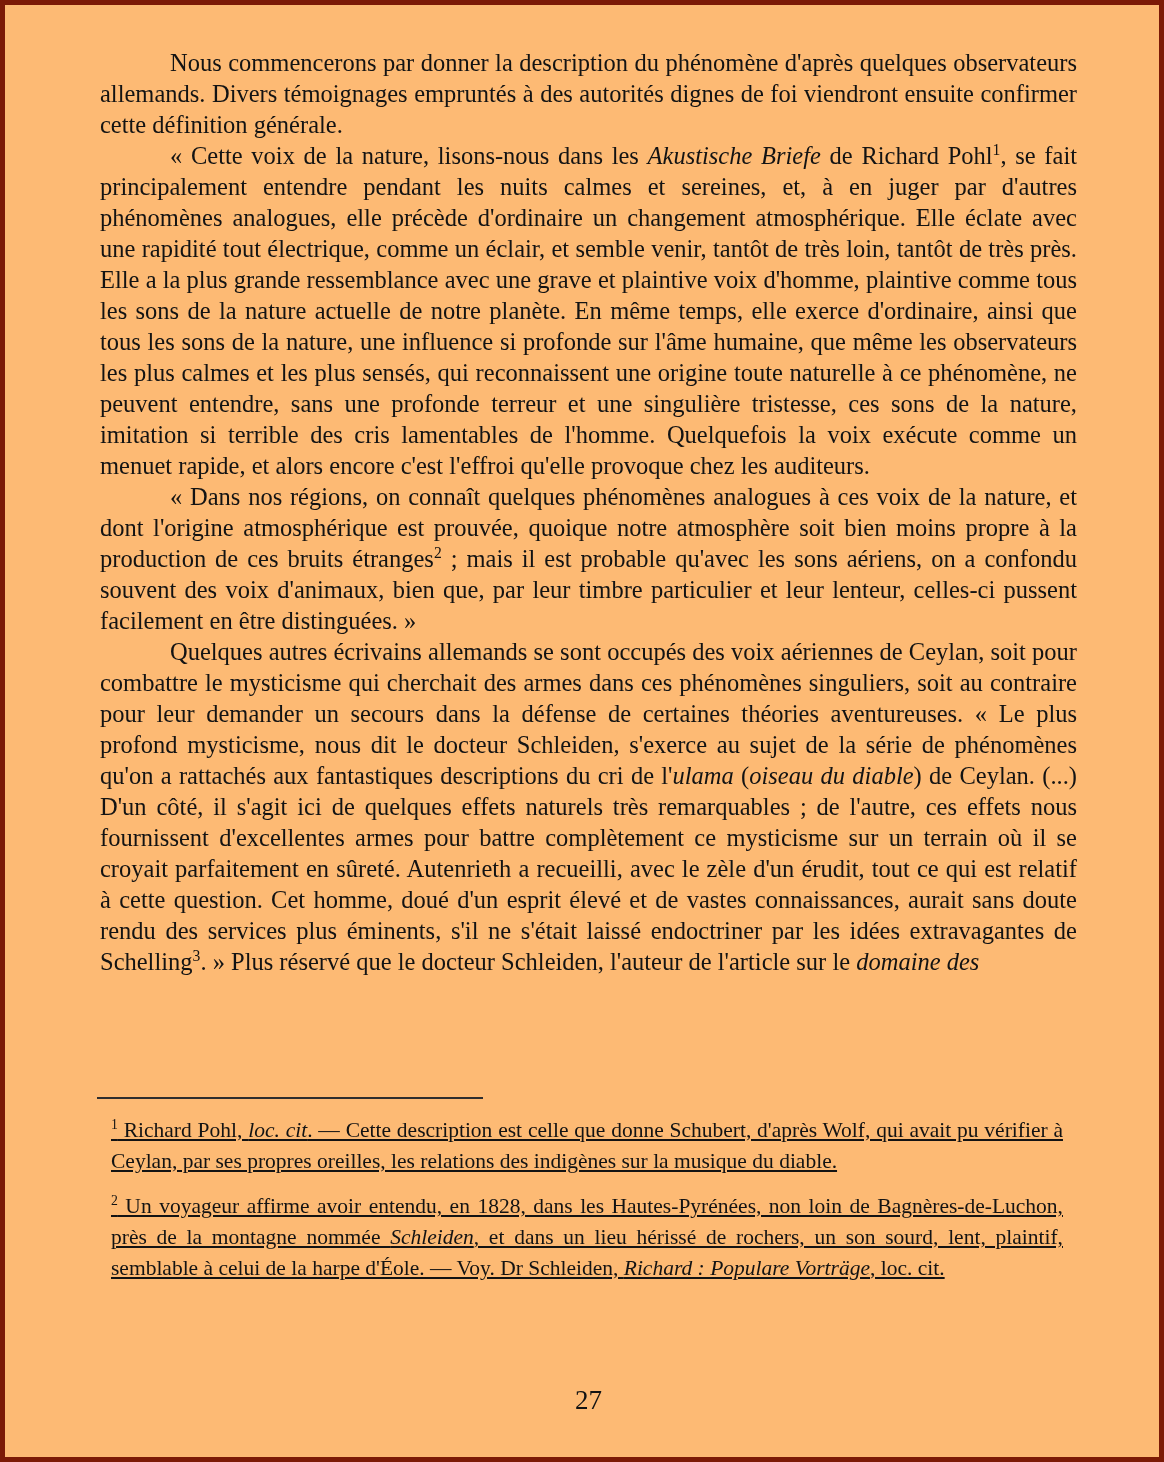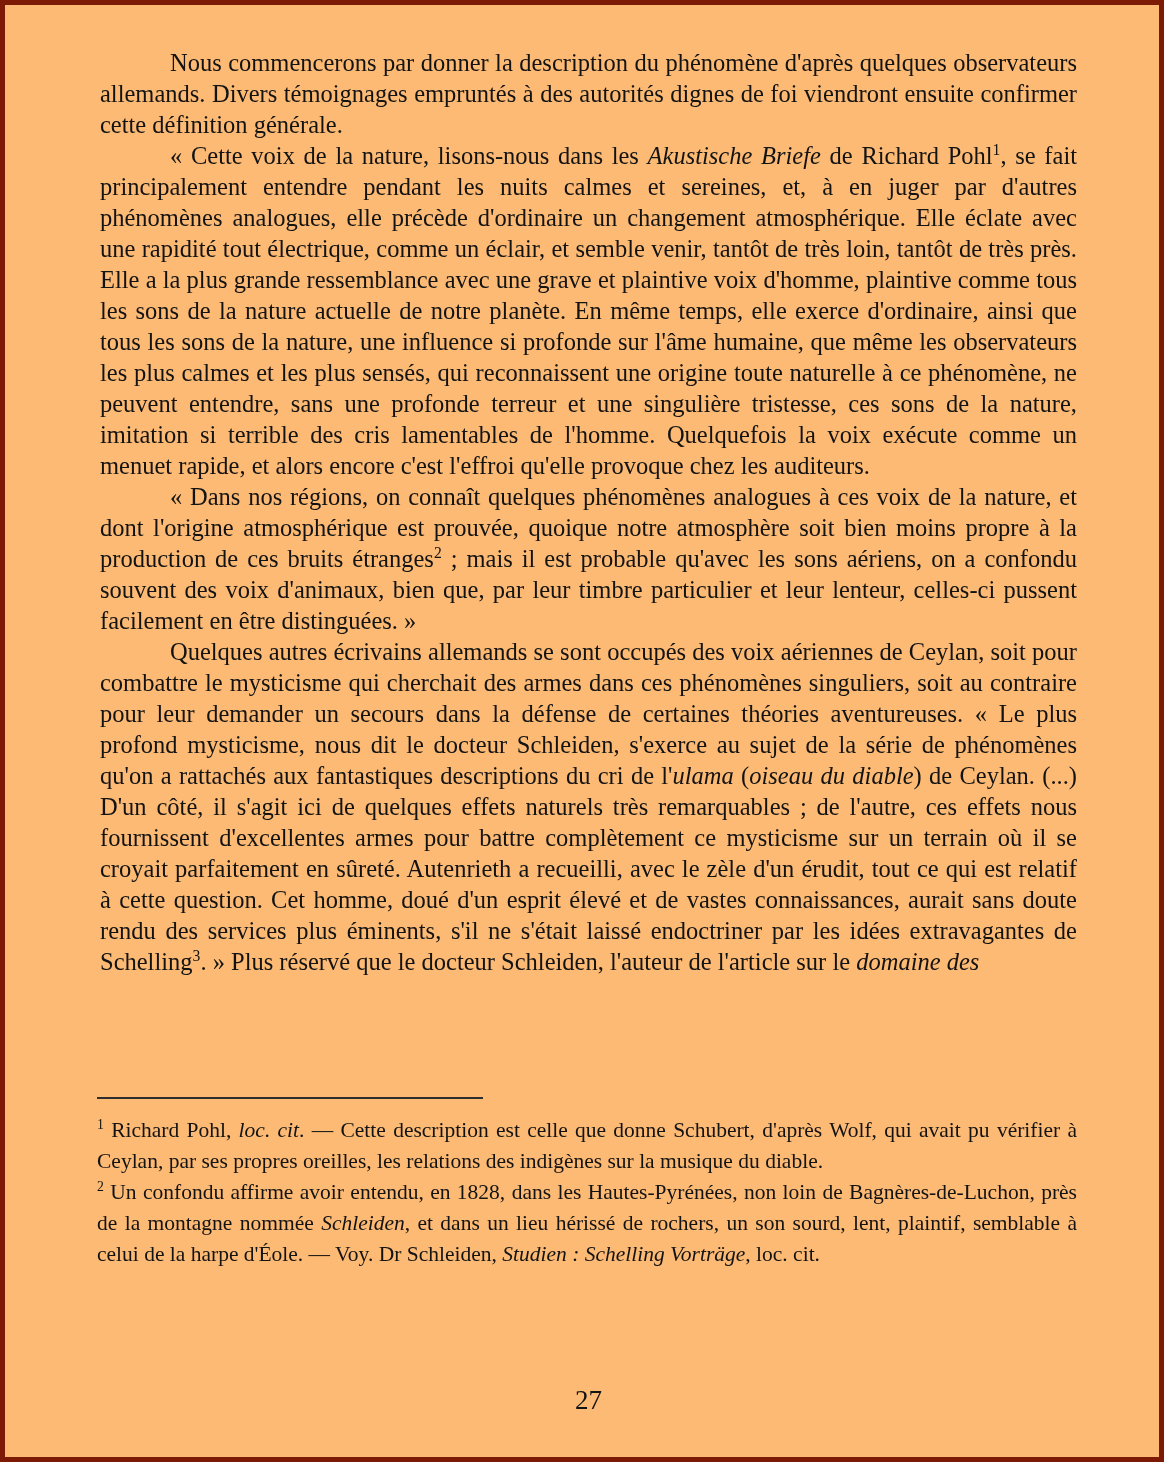--- a/index.html
+++ b/index.html
@@ -34,24 +34,25 @@
     width: 980px;
   }
   .fn-rule {
     width: 386px;
     height: 0;
     border: none;
     border-top: 2px solid #2e2e2e;
     margin: 0 0 16px 0;
   }
   p.footnote {
-    margin: 0;
+    margin: 14px;
     font-size: 21.5px;
     line-height: 31px;
     text-align: justify;
+    text-decoration: underline;
   }
   sup {
     font-size: 0.64em;
     line-height: 0;
     vertical-align: super;
   }
   .page-number {
     position: absolute;
     left: 95px;
     top: 1380px;
@@ -68,18 +69,18 @@
   <div class="text-column">
     <p class="body-para"><span>Nous commencerons par donner la description du phénomène d'après quelques observateurs allemands. Divers témoignages empruntés à des autorités dignes de foi viendront ensuite confirmer cette définition générale.</span></p>
     <p class="body-para"><span>« Cette voix de la nature, lisons-nous dans les </span><i>Akustische Briefe</i><span> de Richard Pohl</span><sup>1</sup><span>, se fait principalement entendre pendant les nuits calmes et sereines, et, à en juger par d'autres phénomènes analogues, elle précède d'ordinaire un changement atmosphérique. Elle éclate avec une rapidité tout électrique, comme un éclair, et semble venir, tantôt de très loin, tantôt de très près. Elle a la plus grande ressemblance avec une grave et plaintive voix d'homme, plaintive comme tous les sons de la nature actuelle de notre planète. En même temps, elle exerce d'ordinaire, ainsi que tous les sons de la nature, une influence si profonde sur l'âme humaine, que même les observateurs les plus calmes et les plus sensés, qui reconnaissent une origine toute naturelle à ce phénomène, ne peuvent entendre, sans une profonde terreur et une singulière tristesse, ces sons de la nature, imitation si terrible des cris lamentables de l'homme. Quelquefois la voix exécute comme un menuet rapide, et alors encore c'est l'effroi qu'elle provoque chez les auditeurs.</span></p>
     <p class="body-para"><span>« Dans nos régions, on connaît quelques phénomènes analogues à ces voix de la nature, et dont l'origine atmosphérique est prouvée, quoique notre atmosphère soit bien moins propre à la production de ces bruits étranges</span><sup>2</sup><span> ; mais il est probable qu'avec les sons aériens, on a confondu souvent des voix d'animaux, bien que, par leur timbre particulier et leur lenteur, celles-ci pussent facilement en être distinguées. »</span></p>
     <p class="body-para"><span>Quelques autres écrivains allemands se sont occupés des voix aériennes de Ceylan, soit pour combattre le mysticisme qui cherchait des armes dans ces phénomènes singuliers, soit au contraire pour leur demander un secours dans la défense de certaines théories aventureuses. « Le plus profond mysticisme, nous dit le docteur Schleiden, s'exerce au sujet de la série de phénomènes qu'on a rattachés aux fantastiques descriptions du cri de l'</span><i>ulama</i><span> (</span><i>oiseau du diable</i><span>) de Ceylan. (...) D'un côté, il s'agit ici de quelques effets naturels très remarquables ; de l'autre, ces effets nous fournissent d'excellentes armes pour battre complètement ce mysticisme sur un terrain où il se croyait parfaitement en sûreté. Autenrieth a recueilli, avec le zèle d'un érudit, tout ce qui est relatif à cette question. Cet homme, doué d'un esprit élevé et de vastes connaissances, aurait sans doute rendu des services plus éminents, s'il ne s'était laissé endoctriner par les idées extravagantes de Schelling</span><sup>3</sup><span>. » Plus réservé que le docteur Schleiden, l'auteur de l'article sur le </span><i>domaine des</i></p>
   </div>
 
   <div class="footnotes">
     <hr class="fn-rule">
     <p class="footnote"><sup>1</sup><span> Richard Pohl, </span><i>loc. cit</i><span>. — Cette description est celle que donne Schubert, d'après Wolf, qui avait pu vérifier à Ceylan, par ses propres oreilles, les relations des indigènes sur la musique du diable.</span></p>
-    <p class="footnote"><sup>2</sup><span> Un confondu affirme avoir entendu, en 1828, dans les Hautes-Pyrénées, non loin de Bagnères-de-Luchon, près de la montagne nommée </span><i>Schleiden</i><span>, et dans un lieu hérissé de rochers, un son sourd, lent, plaintif, semblable à celui de la harpe d'Éole. — Voy. Dr Schleiden, </span><i>Studien : Schelling Vorträge</i><span>, loc. cit.</span></p>
+    <p class="footnote"><sup>2</sup><span> Un voyageur affirme avoir entendu, en 1828, dans les Hautes-Pyrénées, non loin de Bagnères-de-Luchon, près de la montagne nommée </span><i>Schleiden</i><span>, et dans un lieu hérissé de rochers, un son sourd, lent, plaintif, semblable à celui de la harpe d'Éole. — Voy. Dr Schleiden, </span><i>Richard : Populare Vorträge</i><span>, loc. cit.</span></p>
   </div>
 
   <div class="page-number">27</div>
 
 </div>
 
 </body></html>

